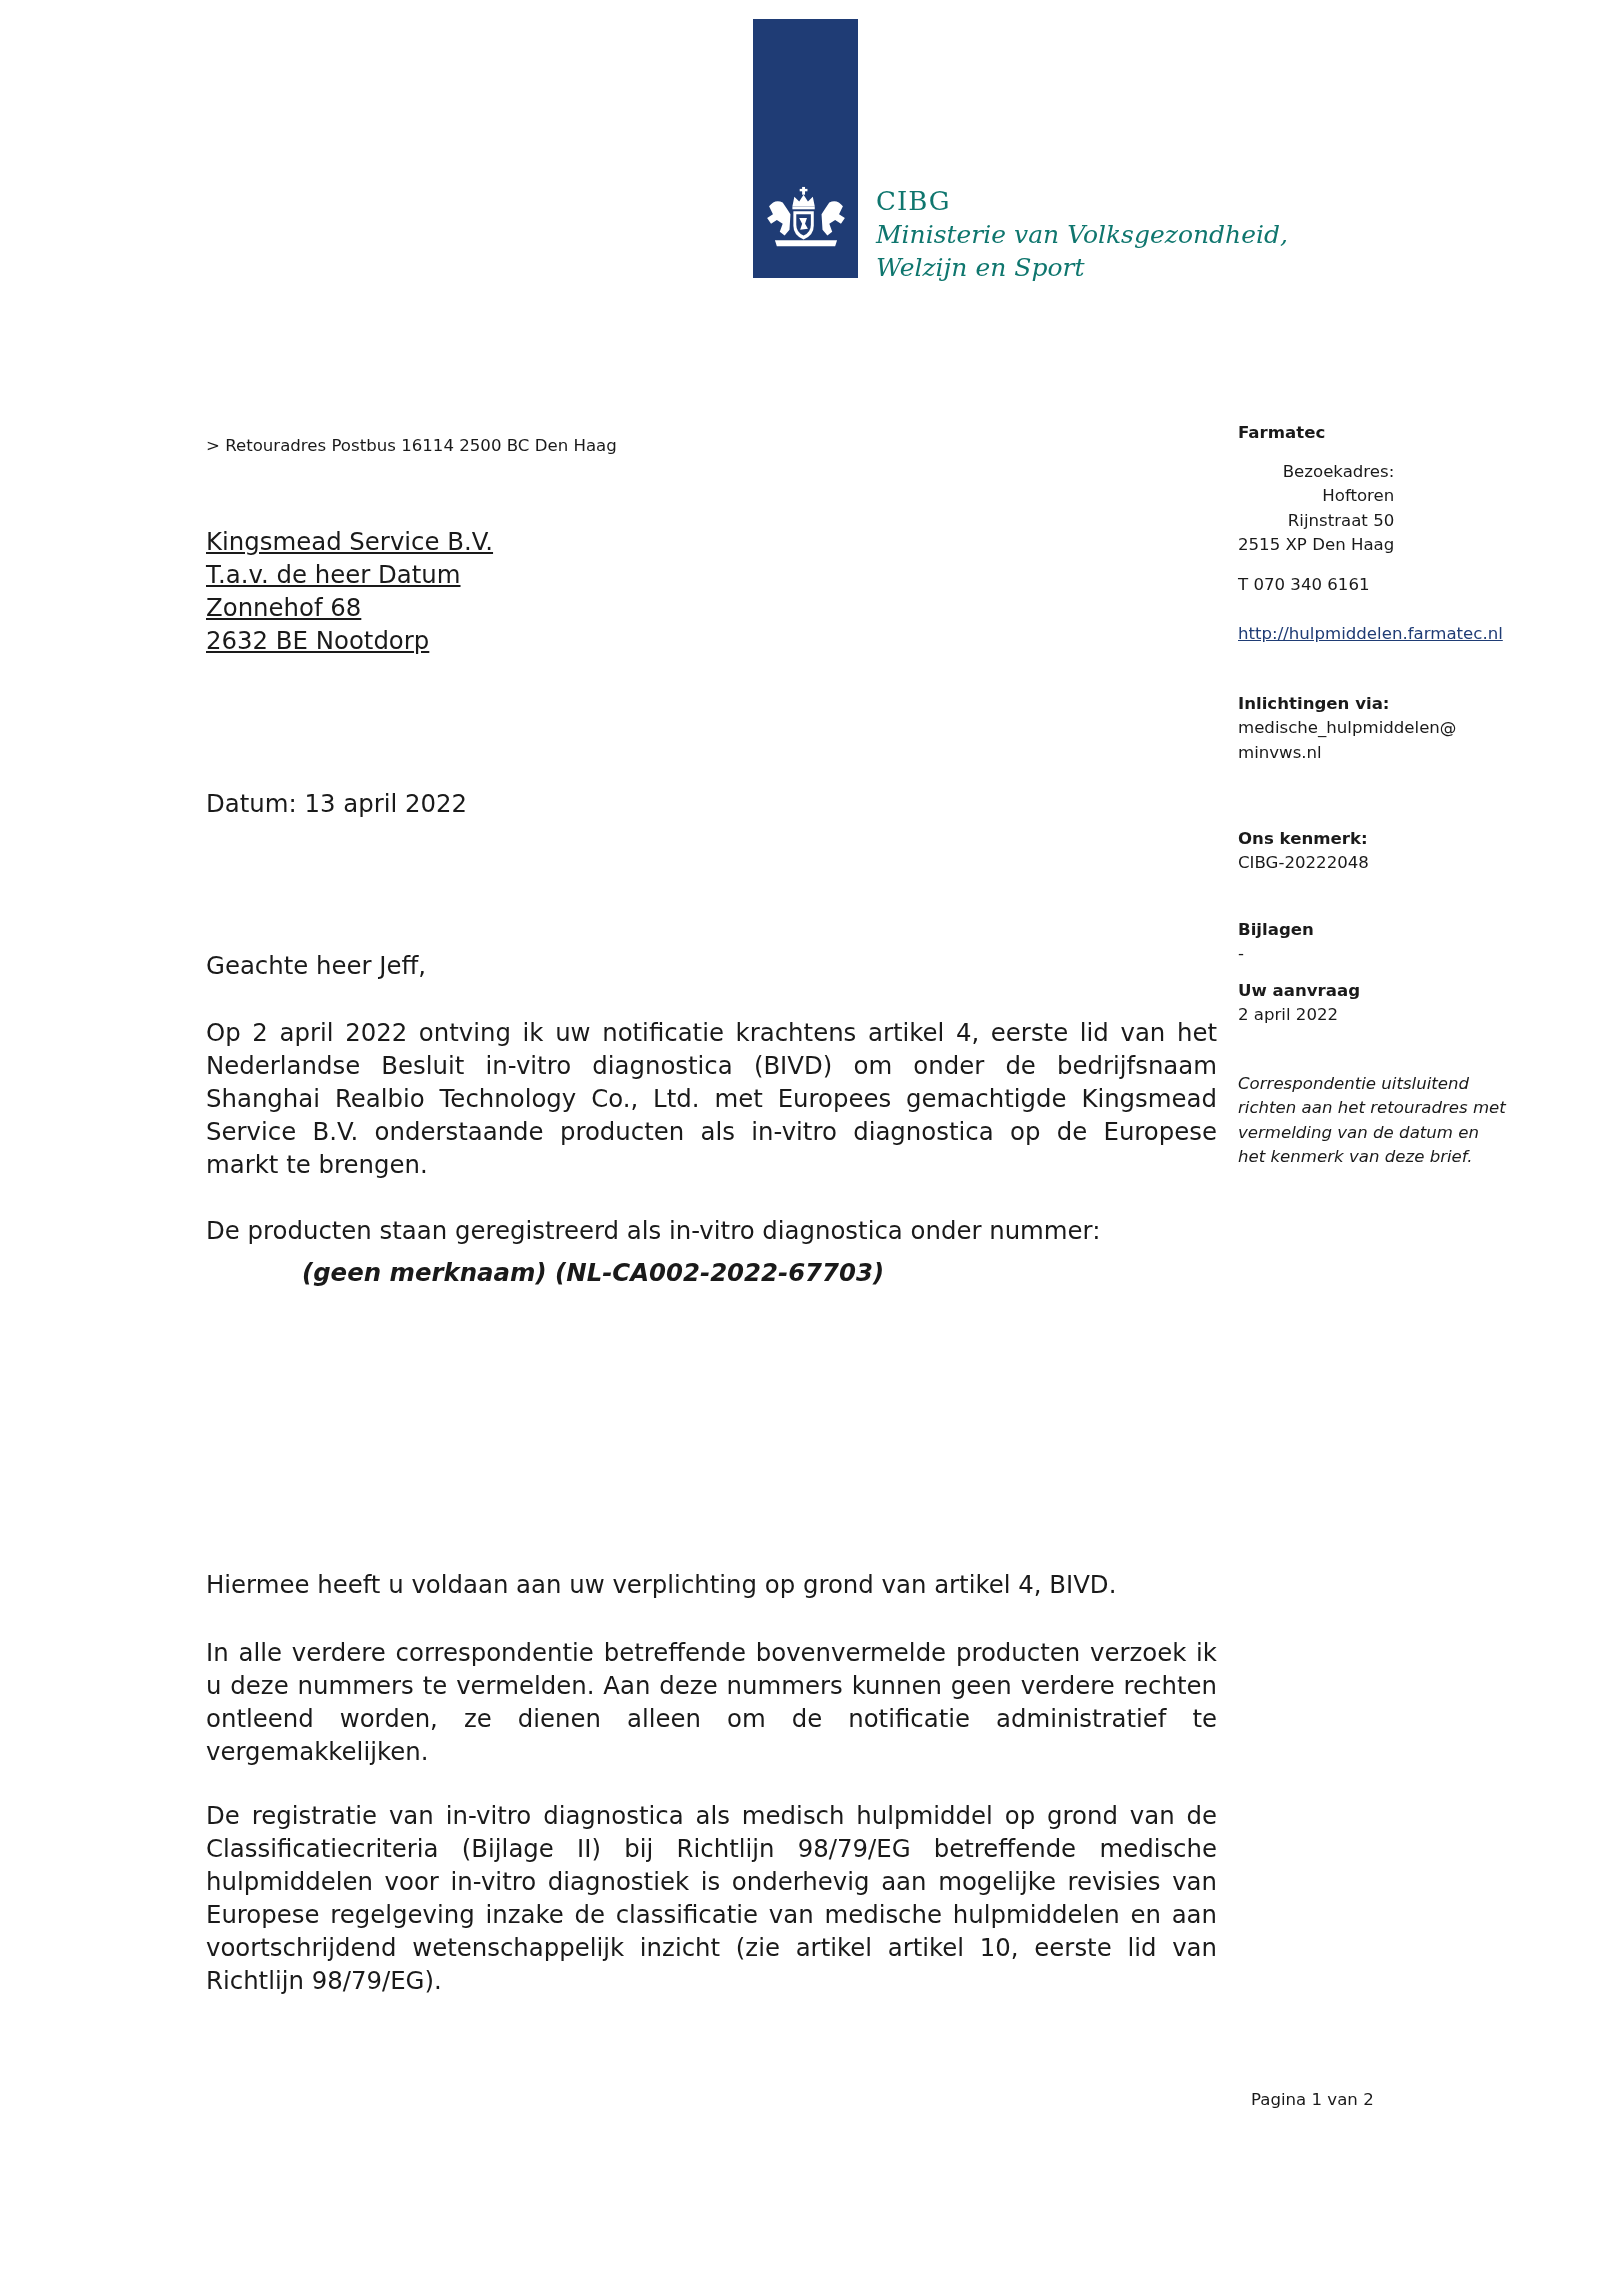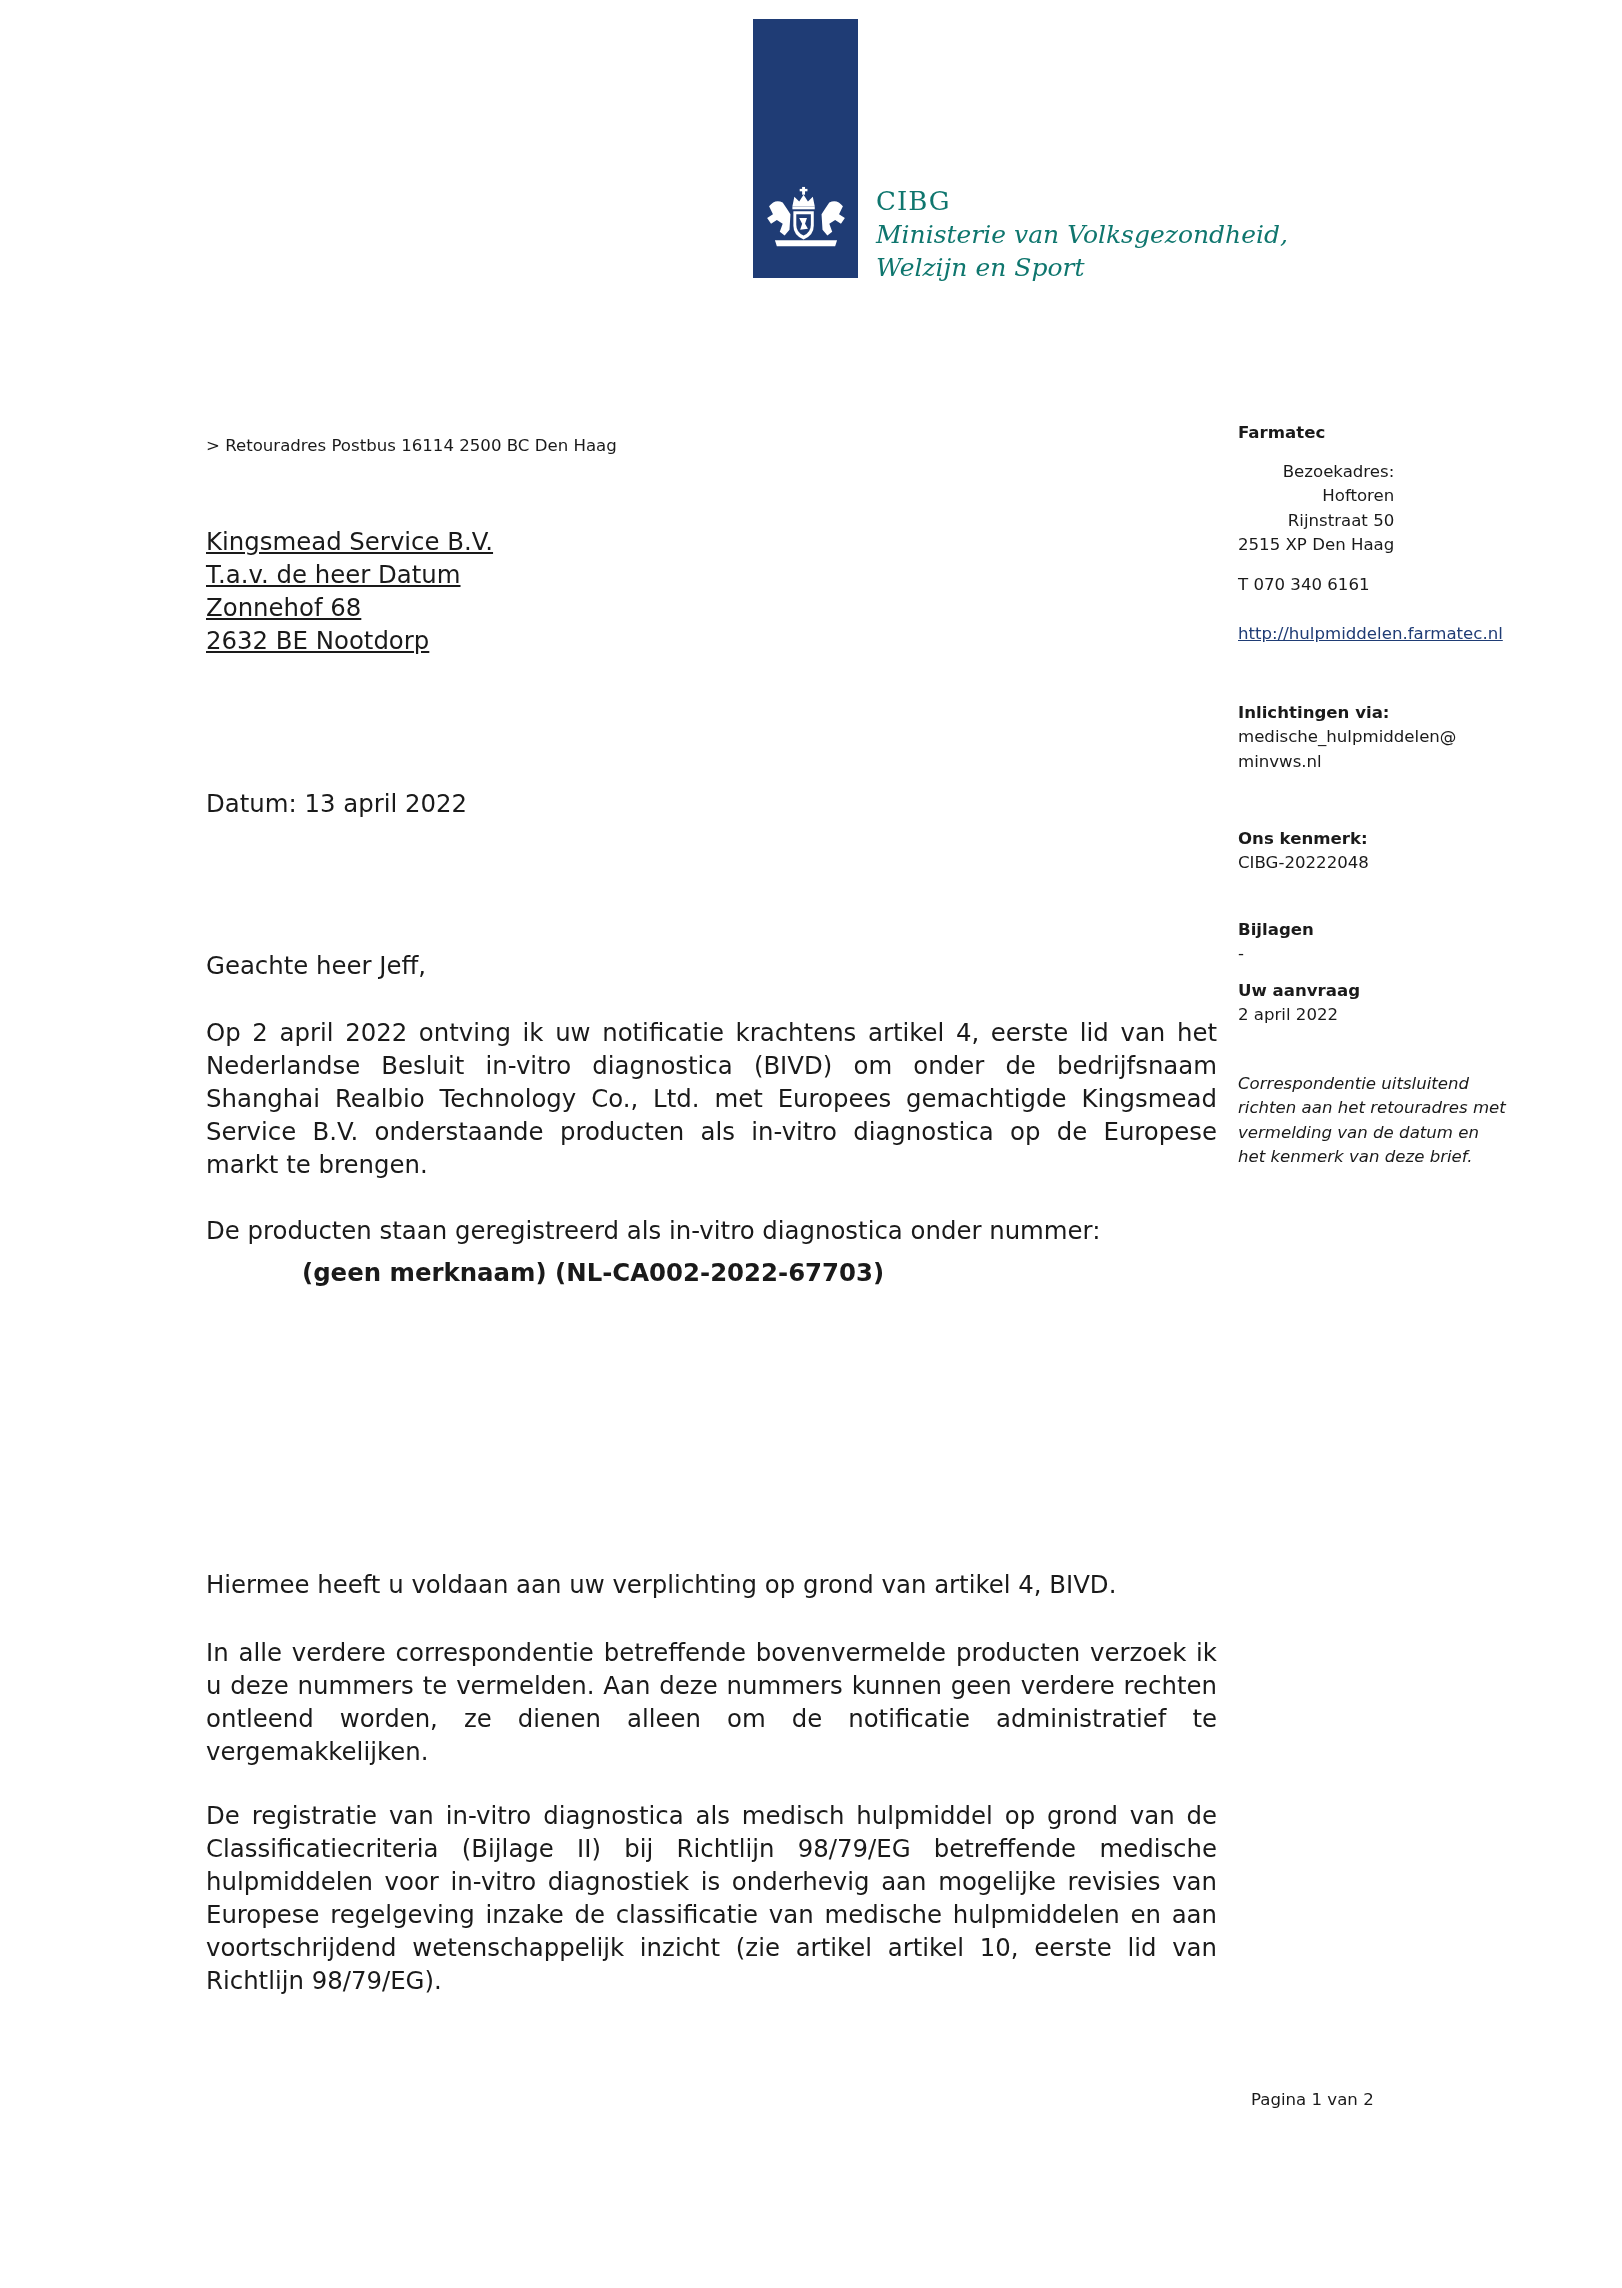--- a/index.html
+++ b/index.html
@@ -34,21 +34,21 @@
   .subject { position: absolute; left: 206px; top: 787px; font-size: 24.4px; line-height: 33px; }
   .salutation { position: absolute; left: 206px; top: 951px; font-size: 24.4px; }
 
   .para {
     position: absolute; left: 206px; width: 1011px; font-size: 24.4px; line-height: 33px;
     text-align: justify;
   }
   .p1 { top: 1016px; }
   .p2 { top: 1214px; }
   .product { position: absolute; left: 206px; top: 1256px; width: 1011px; font-size: 24.4px; line-height: 33px; font-weight: bold; }
-  .product .brand { padding-left: 96px; }
+  .product .brand { padding-left: 96px; font-style: italic; }
   .p3 { top: 1568px; }
   .p4 { top: 1636px; }
   .p5 { top: 1799px; }
 
   .page-number { position: absolute; left: 1251px; top: 2090px; font-size: 16.6px; }
 </style>
 </head>
 <body>
 
 <div class="logo-bar">
@@ -91,21 +91,21 @@
     <div>Hoftoren</div>
     <div>Rijnstraat 50</div>
     <div>2515 XP Den Haag</div>
   </div>
   <div class="blk" style="top:152px;">
     <div>T 070 340 6161</div>
   </div>
   <div class="blk" style="top:201px;">
     <a>http://hulpmiddelen.farmatec.nl</a>
   </div>
-  <div class="blk" style="top:280px;">
+  <div class="blk" style="top:271px;">
     <div class="head">Inlichtingen via:</div>
     <div>medische_hulpmiddelen@</div>
     <div>minvws.nl</div>
   </div>
   <div class="blk" style="top:406px;">
     <div class="head">Ons kenmerk:</div>
     <div>CIBG-20222048</div>
   </div>
   <div class="blk" style="top:497px;">
     <div class="head">Bijlagen</div>

